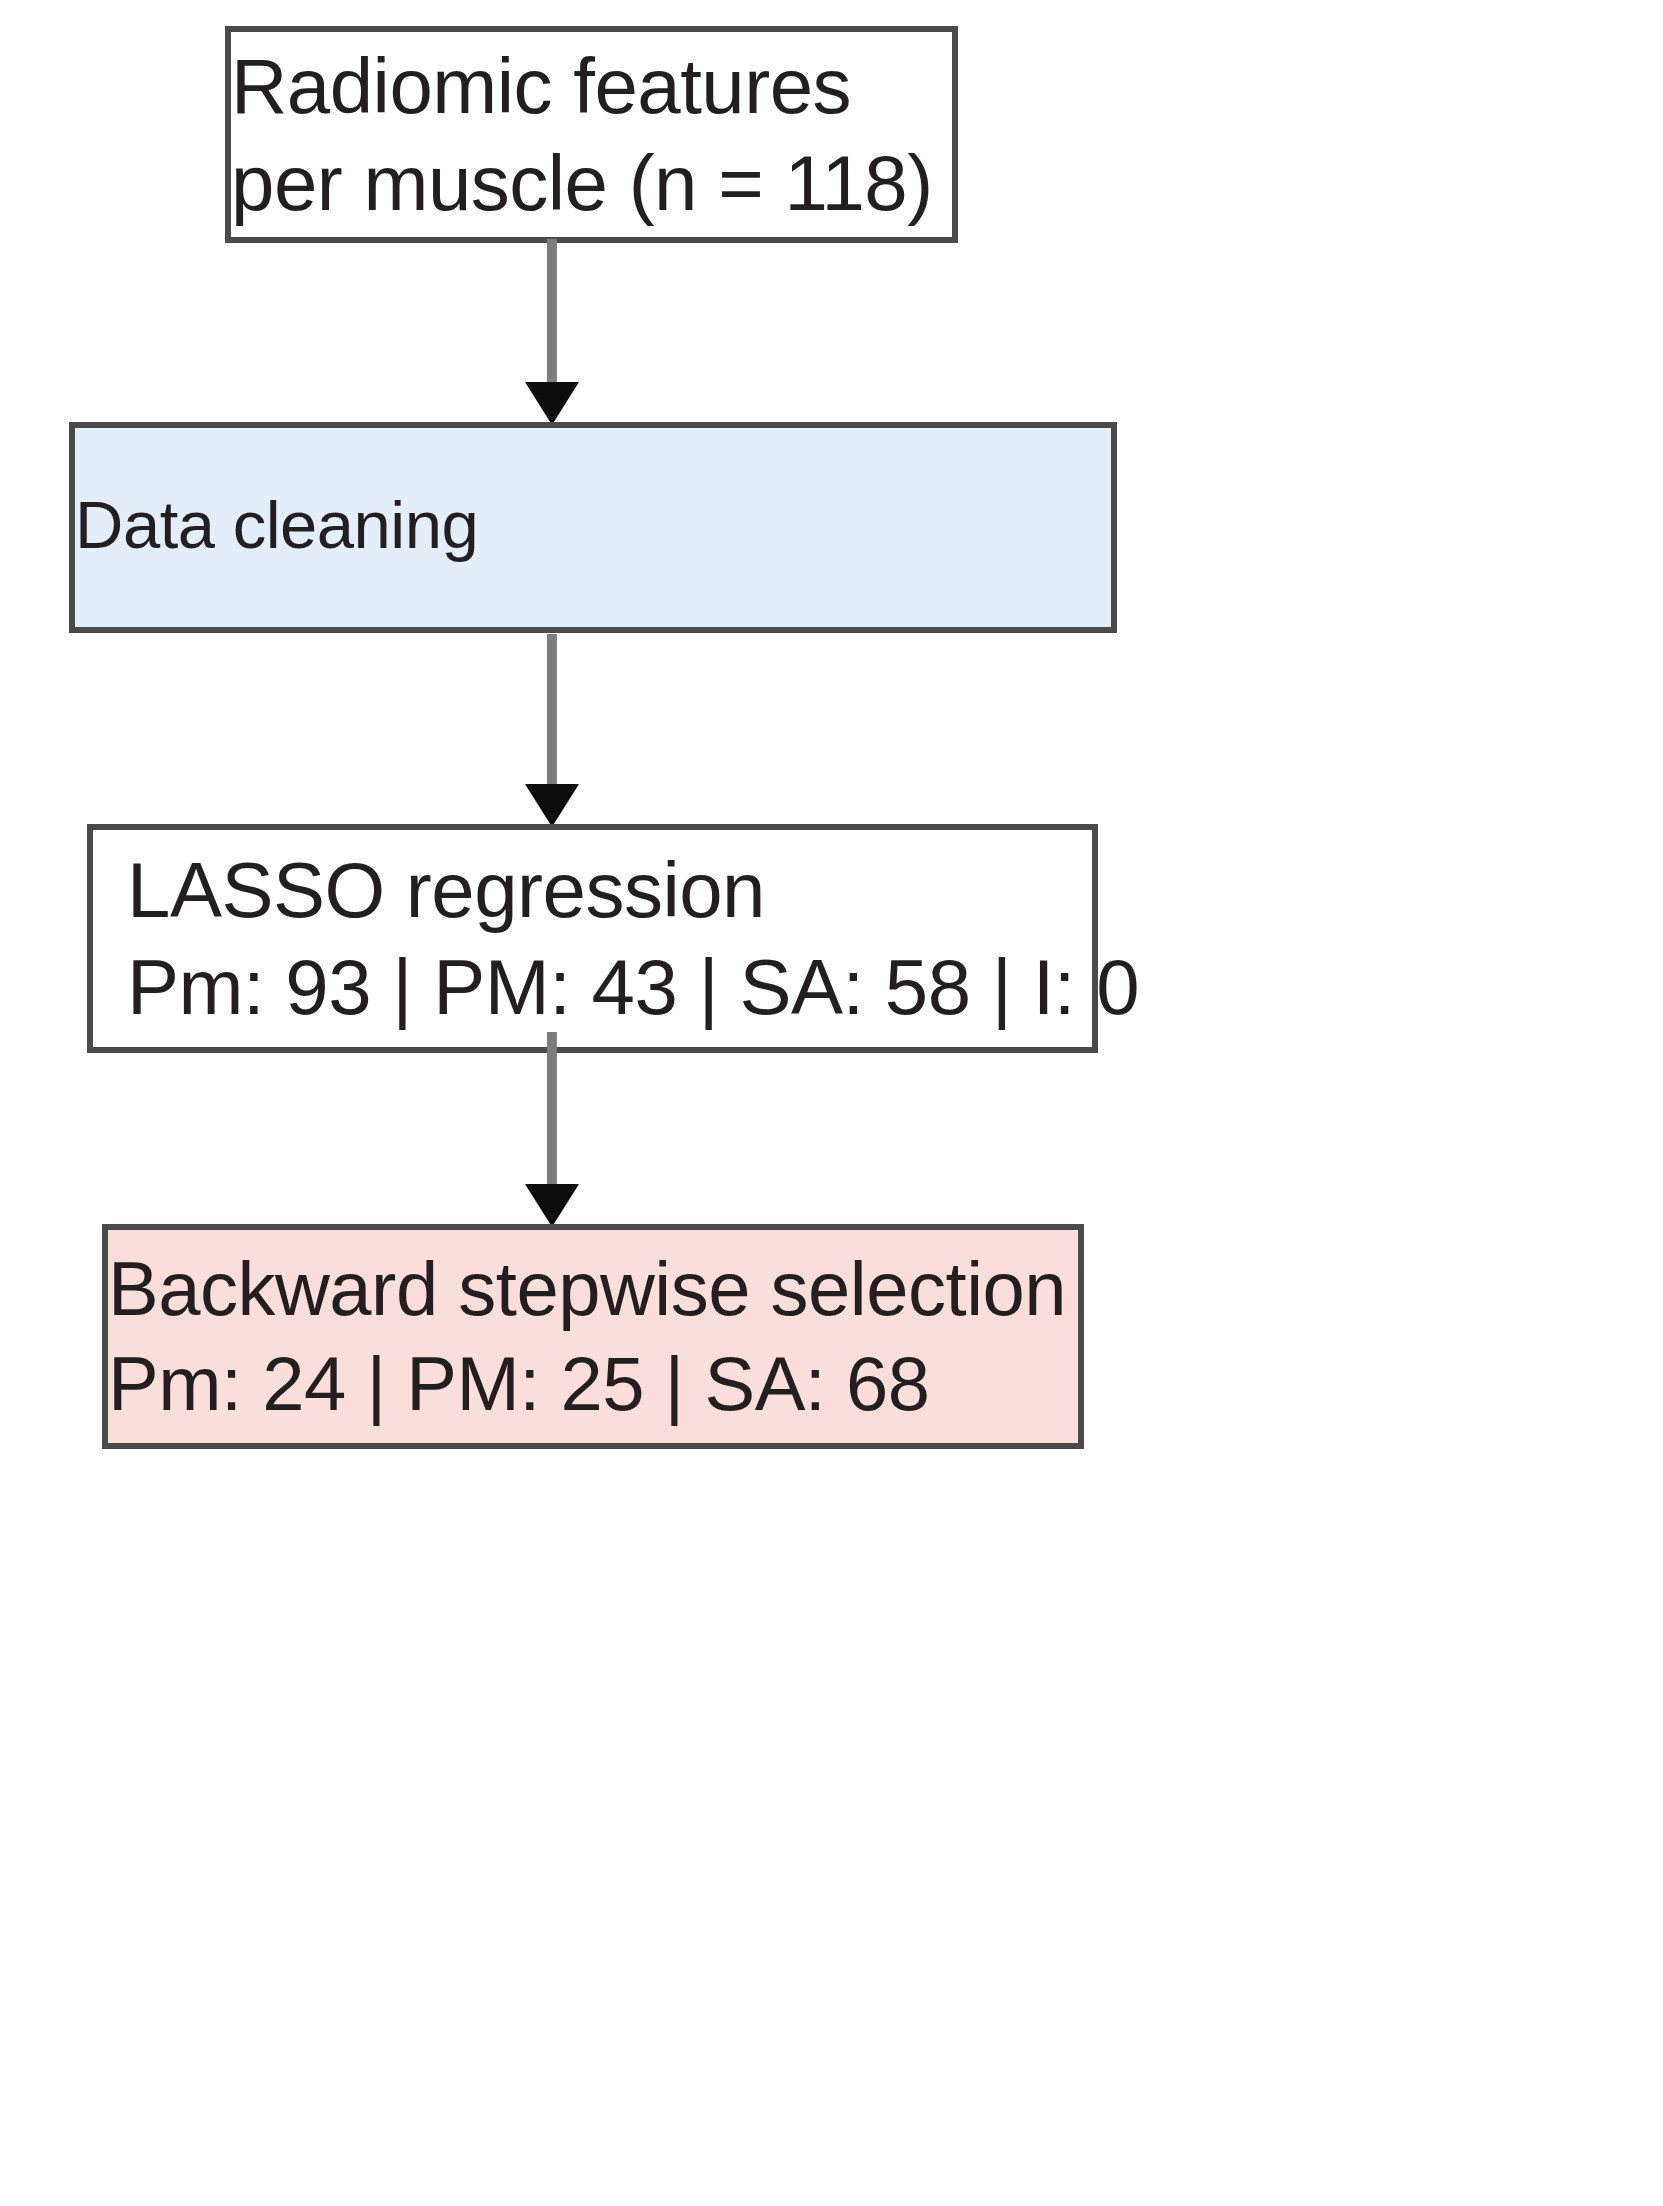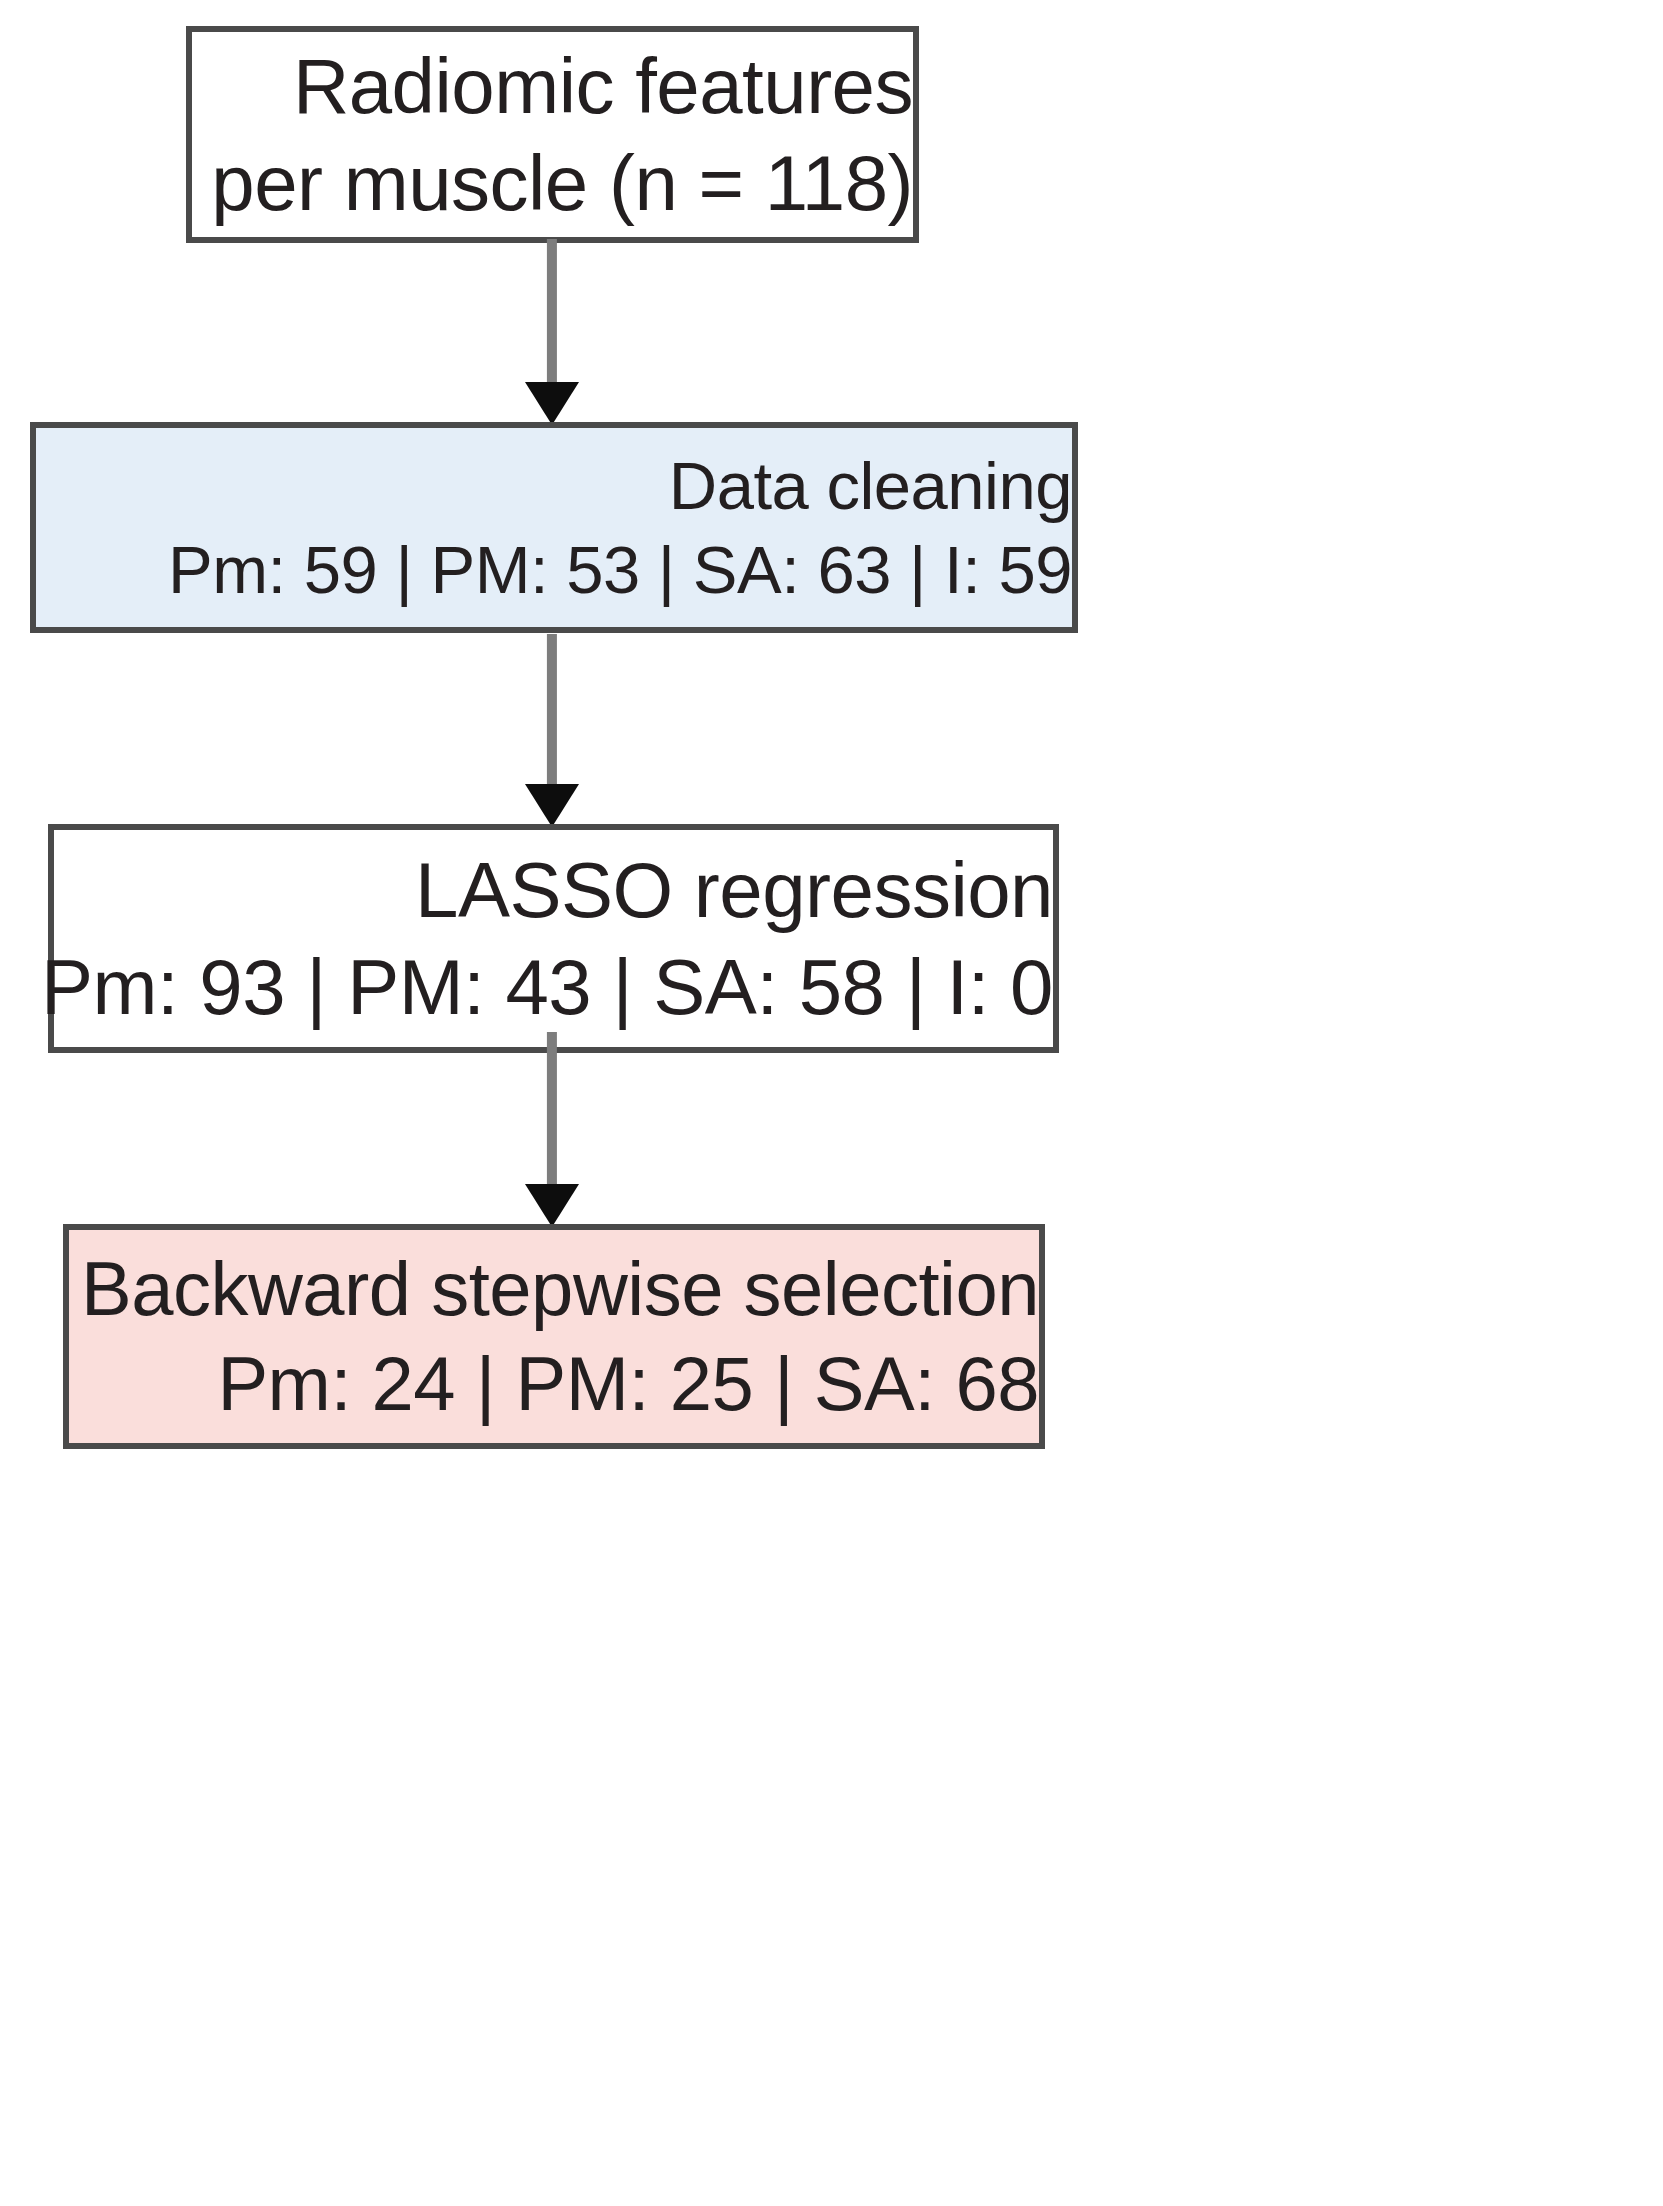--- a/index.html
+++ b/index.html
@@ -25,25 +25,26 @@
   }
 
   
   .node {
     position: absolute;
     box-sizing: border-box;
     border: 6.5px solid #4a4a4a;
     background: #ffffff;
     display: flex;
     flex-direction: column;
-    align-items: flex-end;
+    align-items: flex-start;
     justify-content: center;
     text-align: center;
     line-height: 1.18;
     letter-spacing: -0.5px;
+    margin-left: 39px;
   }
   .node .line {
     display: block;
     white-space: nowrap;
     font-size: 80px;
     font-weight: 400;
     color: #231f20;
   }
   .node .line.l1 { margin-bottom: 5.6px; }
 
@@ -118,21 +119,20 @@
     <span class="line l2">per muscle (n = 118)</span>
   </div>
 
   <div class="connector" id="connector-1">
     <div class="shaft"></div>
     <div class="head"></div>
   </div>
 
   <div class="node" id="node-data-cleaning">
     <span class="line l1">Data cleaning</span>
-    <span class="line l2">Pm: 59 | PM: 53 | SA: 63 | I: 59</span>
   </div>
 
   <div class="connector" id="connector-2">
     <div class="shaft"></div>
     <div class="head"></div>
   </div>
 
   <div class="node" id="node-lasso-regression">
     <span class="line l1">LASSO regression</span>
     <span class="line l2">Pm: 93 | PM: 43 | SA: 58 | I: 0</span>

